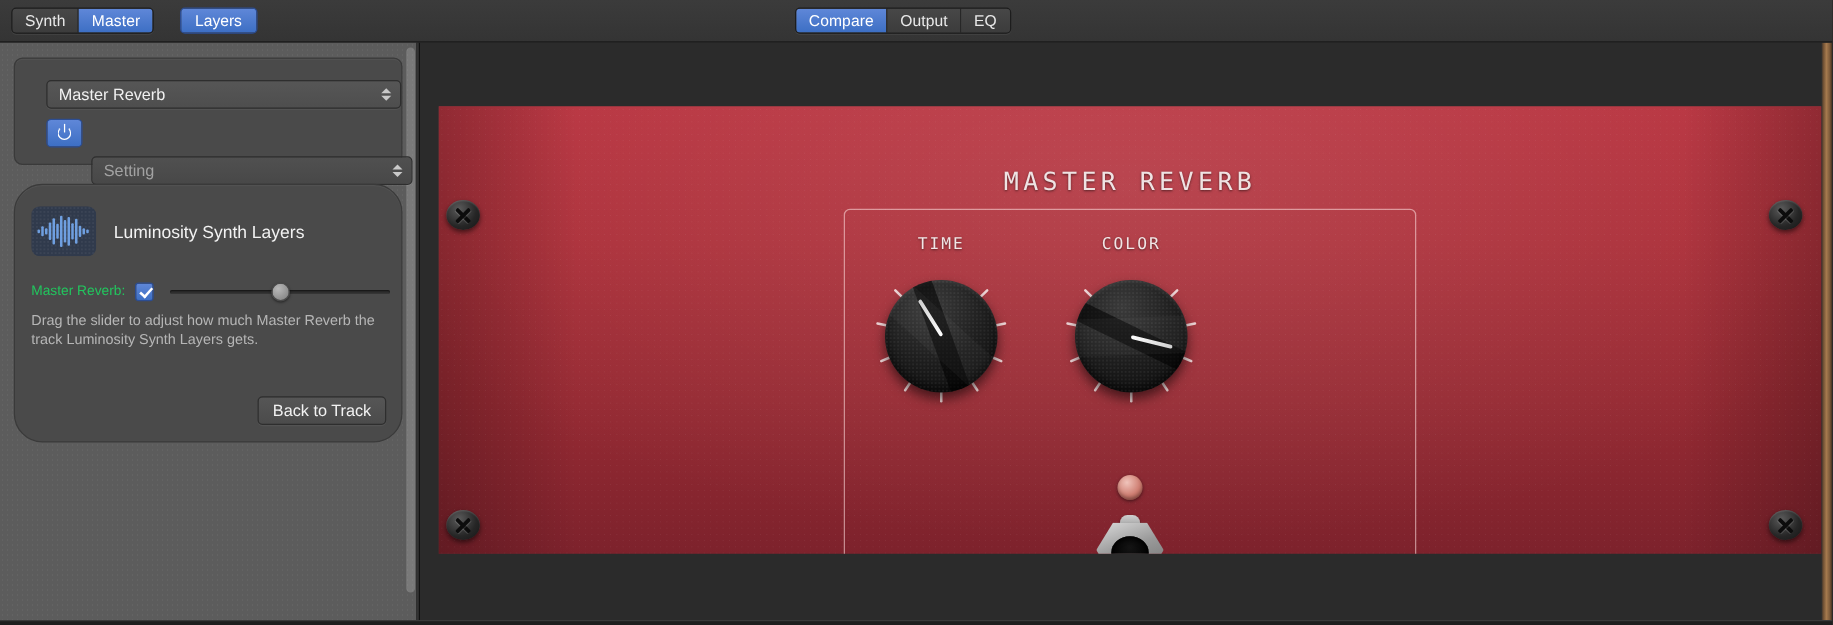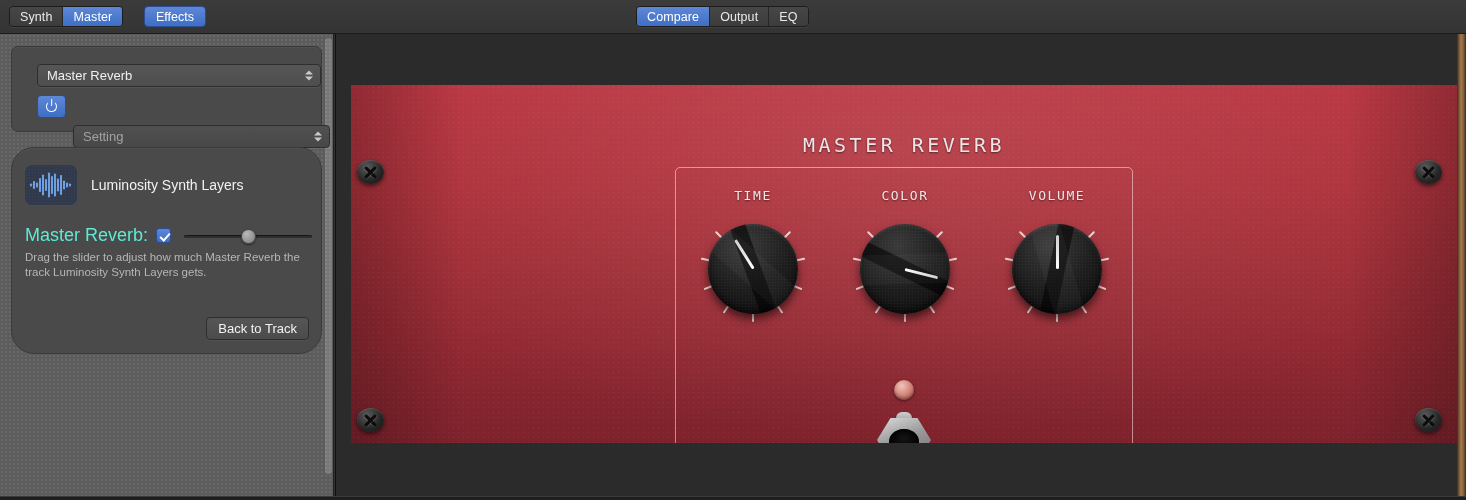--- a/index.html
+++ b/index.html
@@ -208,21 +208,21 @@
   .track-name { font-size: 14px; color: #f2f2f2; white-space: nowrap; }
 
   
   .send-row {
     position: absolute;
     left: 13px; top: 77px;
     display: flex;
     align-items: center;
     width: 287px;
   }
-  .send-label { font-size: 18px; color: #5eead4; white-space: nowrap; }
+  .send-label { font-size: 11px; color: #22c55e; white-space: nowrap; }
   .checkbox {
     width: 15px; height: 15px;
     margin-left: 8px;
     border-radius: 3px;
     background: linear-gradient(#5f87d8, #3d6fc4);
     border: 1px solid #2c4d92;
     position: relative;
     cursor: default;
     flex: none;
   }
@@ -525,21 +525,21 @@
 
 <div id="app">
 
   <div class="toolbar">
 
     <div class="seg-group left">
       <div class="seg">Synth</div>
       <div class="seg active">Master</div>
     </div>
 
-    <div class="pill" style="left:144px;">Effects</div>
+    <div class="pill" style="left:144px;">Layers</div>
 
     <div class="seg-group center">
       <div class="seg active">Compare</div>
       <div class="seg">Output</div>
       <div class="seg">EQ</div>
     </div>
   </div>
 
   <div class="sidebar">
 
@@ -668,44 +668,20 @@
               <div class="knob-face"></div>
               <div class="facet f1" style="transform: rotate(116deg);"></div>
               <div class="facet b f2" style="transform: rotate(88deg);"></div>
               <div class="pointer-holder" style="transform: rotate(104deg);">
                 <div class="pointer-arm" style="transform: rotate(180deg); bottom: auto; top: 0px; left: -1.5px; height: 34px; transform-origin: 50% 0px;"></div>
               </div>
             </div>
           </div>
         </div>
 
-        <div class="knob-group k3">
-          <div class="knob-label">VOLUME</div>
-          <div class="knob-wrap">
-            <div class="ticks">
-                <div class="tick" style="transform: rotate(-135deg) translateY(44px);"></div>
-                <div class="tick" style="transform: rotate(-101.25deg) translateY(44px);"></div>
-                <div class="tick" style="transform: rotate(-67.5deg) translateY(44px);"></div>
-                <div class="tick" style="transform: rotate(-33.75deg) translateY(44px);"></div>
-                <div class="tick" style="transform: rotate(0deg) translateY(44px);"></div>
-                <div class="tick" style="transform: rotate(33.75deg) translateY(44px);"></div>
-                <div class="tick" style="transform: rotate(67.5deg) translateY(44px);"></div>
-                <div class="tick" style="transform: rotate(101.25deg) translateY(44px);"></div>
-                <div class="tick" style="transform: rotate(135deg) translateY(44px);"></div>
-              </div>
-            <div class="knob">
-              <div class="knob-face"></div>
-              <div class="facet f1" style="transform: rotate(12deg);"></div>
-              <div class="facet b f2" style="transform: rotate(-16deg);"></div>
-              <div class="pointer-holder" style="transform: rotate(0deg);">
-                <div class="pointer-arm" style="transform: rotate(180deg); bottom: auto; top: 0px; left: -1.5px; height: 34px; transform-origin: 50% 0px;"></div>
-              </div>
-            </div>
-          </div>
-        </div>
 
         <div class="led"></div>
 
         <div class="footswitch">
           <div class="fs-stem"></div>
           <div class="fs-nut"></div>
           <div class="fs-inner"></div>
         </div>
       </div>
     </div>

